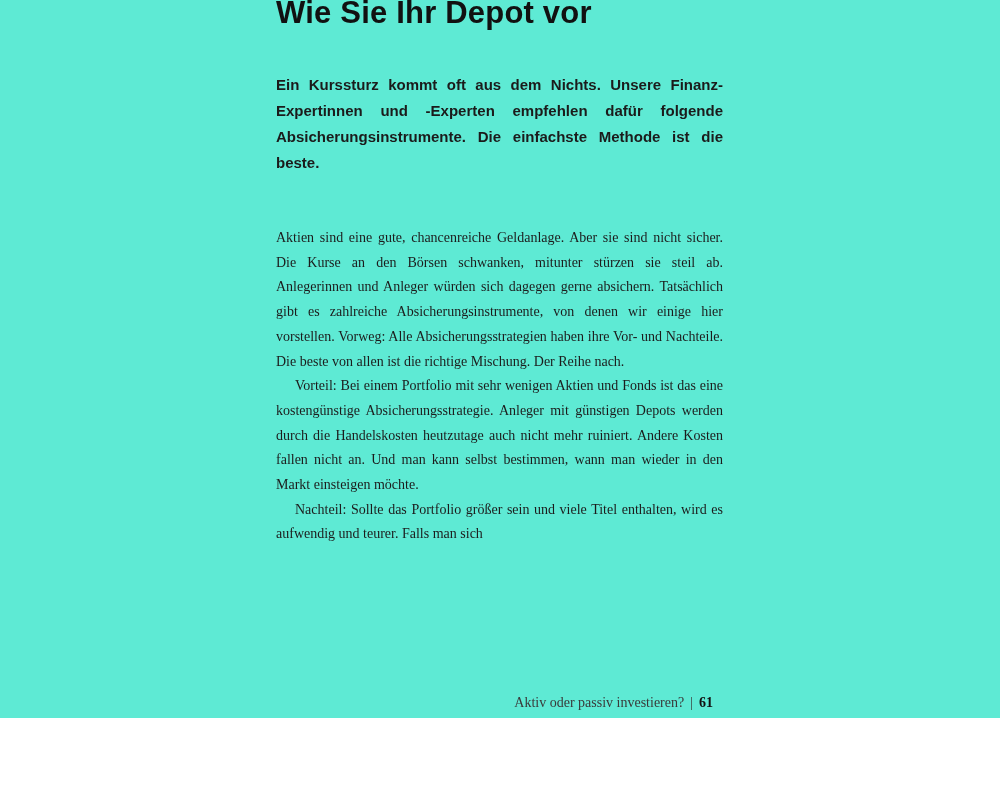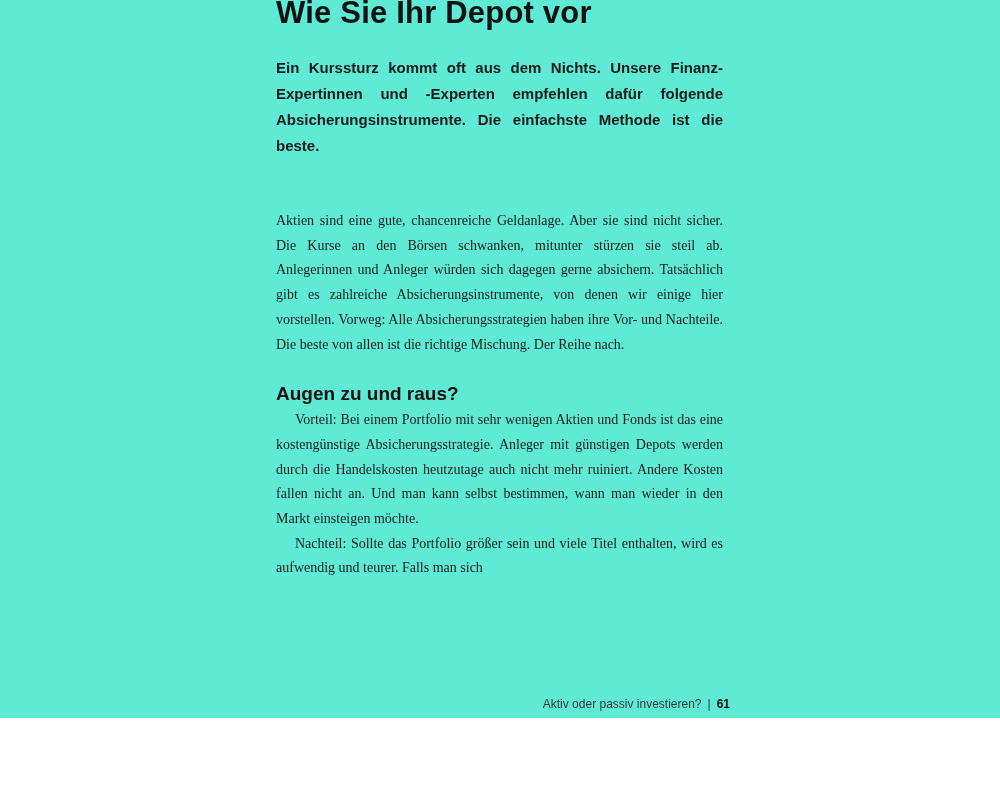--- a/index.html
+++ b/index.html
@@ -23,21 +23,21 @@
       margin-top: -5px;
       font-family: "Liberation Sans", sans-serif;
       font-weight: bold;
       font-size: 31px;
       line-height: 36px;
       letter-spacing: 0.2px;
       color: #111111;
     }
     .title span { display: block; }
     .lead {
-      margin-top: 24px;
+      margin-top: 41px;
       font-family: "Liberation Sans", sans-serif;
       font-weight: bold;
       font-size: 15px;
       line-height: 26px;
       text-align: justify;
       color: #1b1b1b;
     }
     .body-text {
       font-family: Liberation Serif, serif;
       font-size: 14px;
@@ -51,45 +51,44 @@
       margin-bottom: 2px;
       font-family: "Liberation Sans", sans-serif;
       font-weight: bold;
       font-size: 19px;
       line-height: 24px;
       color: #111111;
     }
     p.indent { text-indent: 19px; }
     .footer {
       position: absolute;
-      right: 270px;
+      right: 287px;
       bottom: 7px;
-      font-family: Liberation Sans, sans-serif;
-      font-size: 12px;
+      font-family: Liberation Serif, serif;
+      font-size: 14px;
       color: #3a3a3a;
       white-space: nowrap;
     }
     .footer .sep { margin: 0 6px; color: #3a3a3a; }
     .footer .pagenum { font-weight: bold; color: #111111; }
   </style>
 </head>
 <body>
 
 <div class="page">
   <div class="column">
 
     <h1 class="title">
       <span>Wie Sie Ihr Depot vor</span>
     </h1>
 
     <p class="lead">Ein Kurssturz kommt oft aus dem Nichts. Unsere Finanz-Expertinnen und -Experten empfehlen dafür folgende Absicherungsinstrumente. Die einfachste Methode ist die beste.</p>
 
     <p class="body-text intro">Aktien sind eine gute, chancenreiche Geldanlage. Aber sie sind nicht sicher. Die Kurse an den Börsen schwanken, mitunter stürzen sie steil ab. Anlegerinnen und Anleger würden sich dagegen gerne absichern. Tatsächlich gibt es zahlreiche Absicherungsinstrumente, von denen wir einige hier vorstellen. Vorweg: Alle Absicherungsstrategien haben ihre Vor- und Nachteile. Die beste von allen ist die richtige Mischung. Der Reihe nach.</p>
 
-    <h2 class="section-heading">Augen zu und raus?</h2>
 
     <p class="body-text indent">Vorteil: Bei einem Portfolio mit sehr wenigen Aktien und Fonds ist das eine kostengünstige Absicherungsstrategie. Anleger mit günstigen Depots werden durch die Handelskosten heutzutage auch nicht mehr ruiniert. Andere Kosten fallen nicht an. Und man kann selbst bestimmen, wann man wieder in den Markt einsteigen möchte.</p>
     <p class="body-text indent">Nachteil: Sollte das Portfolio größer sein und viele Titel enthalten, wird es aufwendig und teurer. Falls man sich</p>
 
   </div>
 
   <div class="footer">
     <span>Aktiv oder passiv investieren?</span><span class="sep">|</span><span class="pagenum">61</span>
   </div>
 </div>

